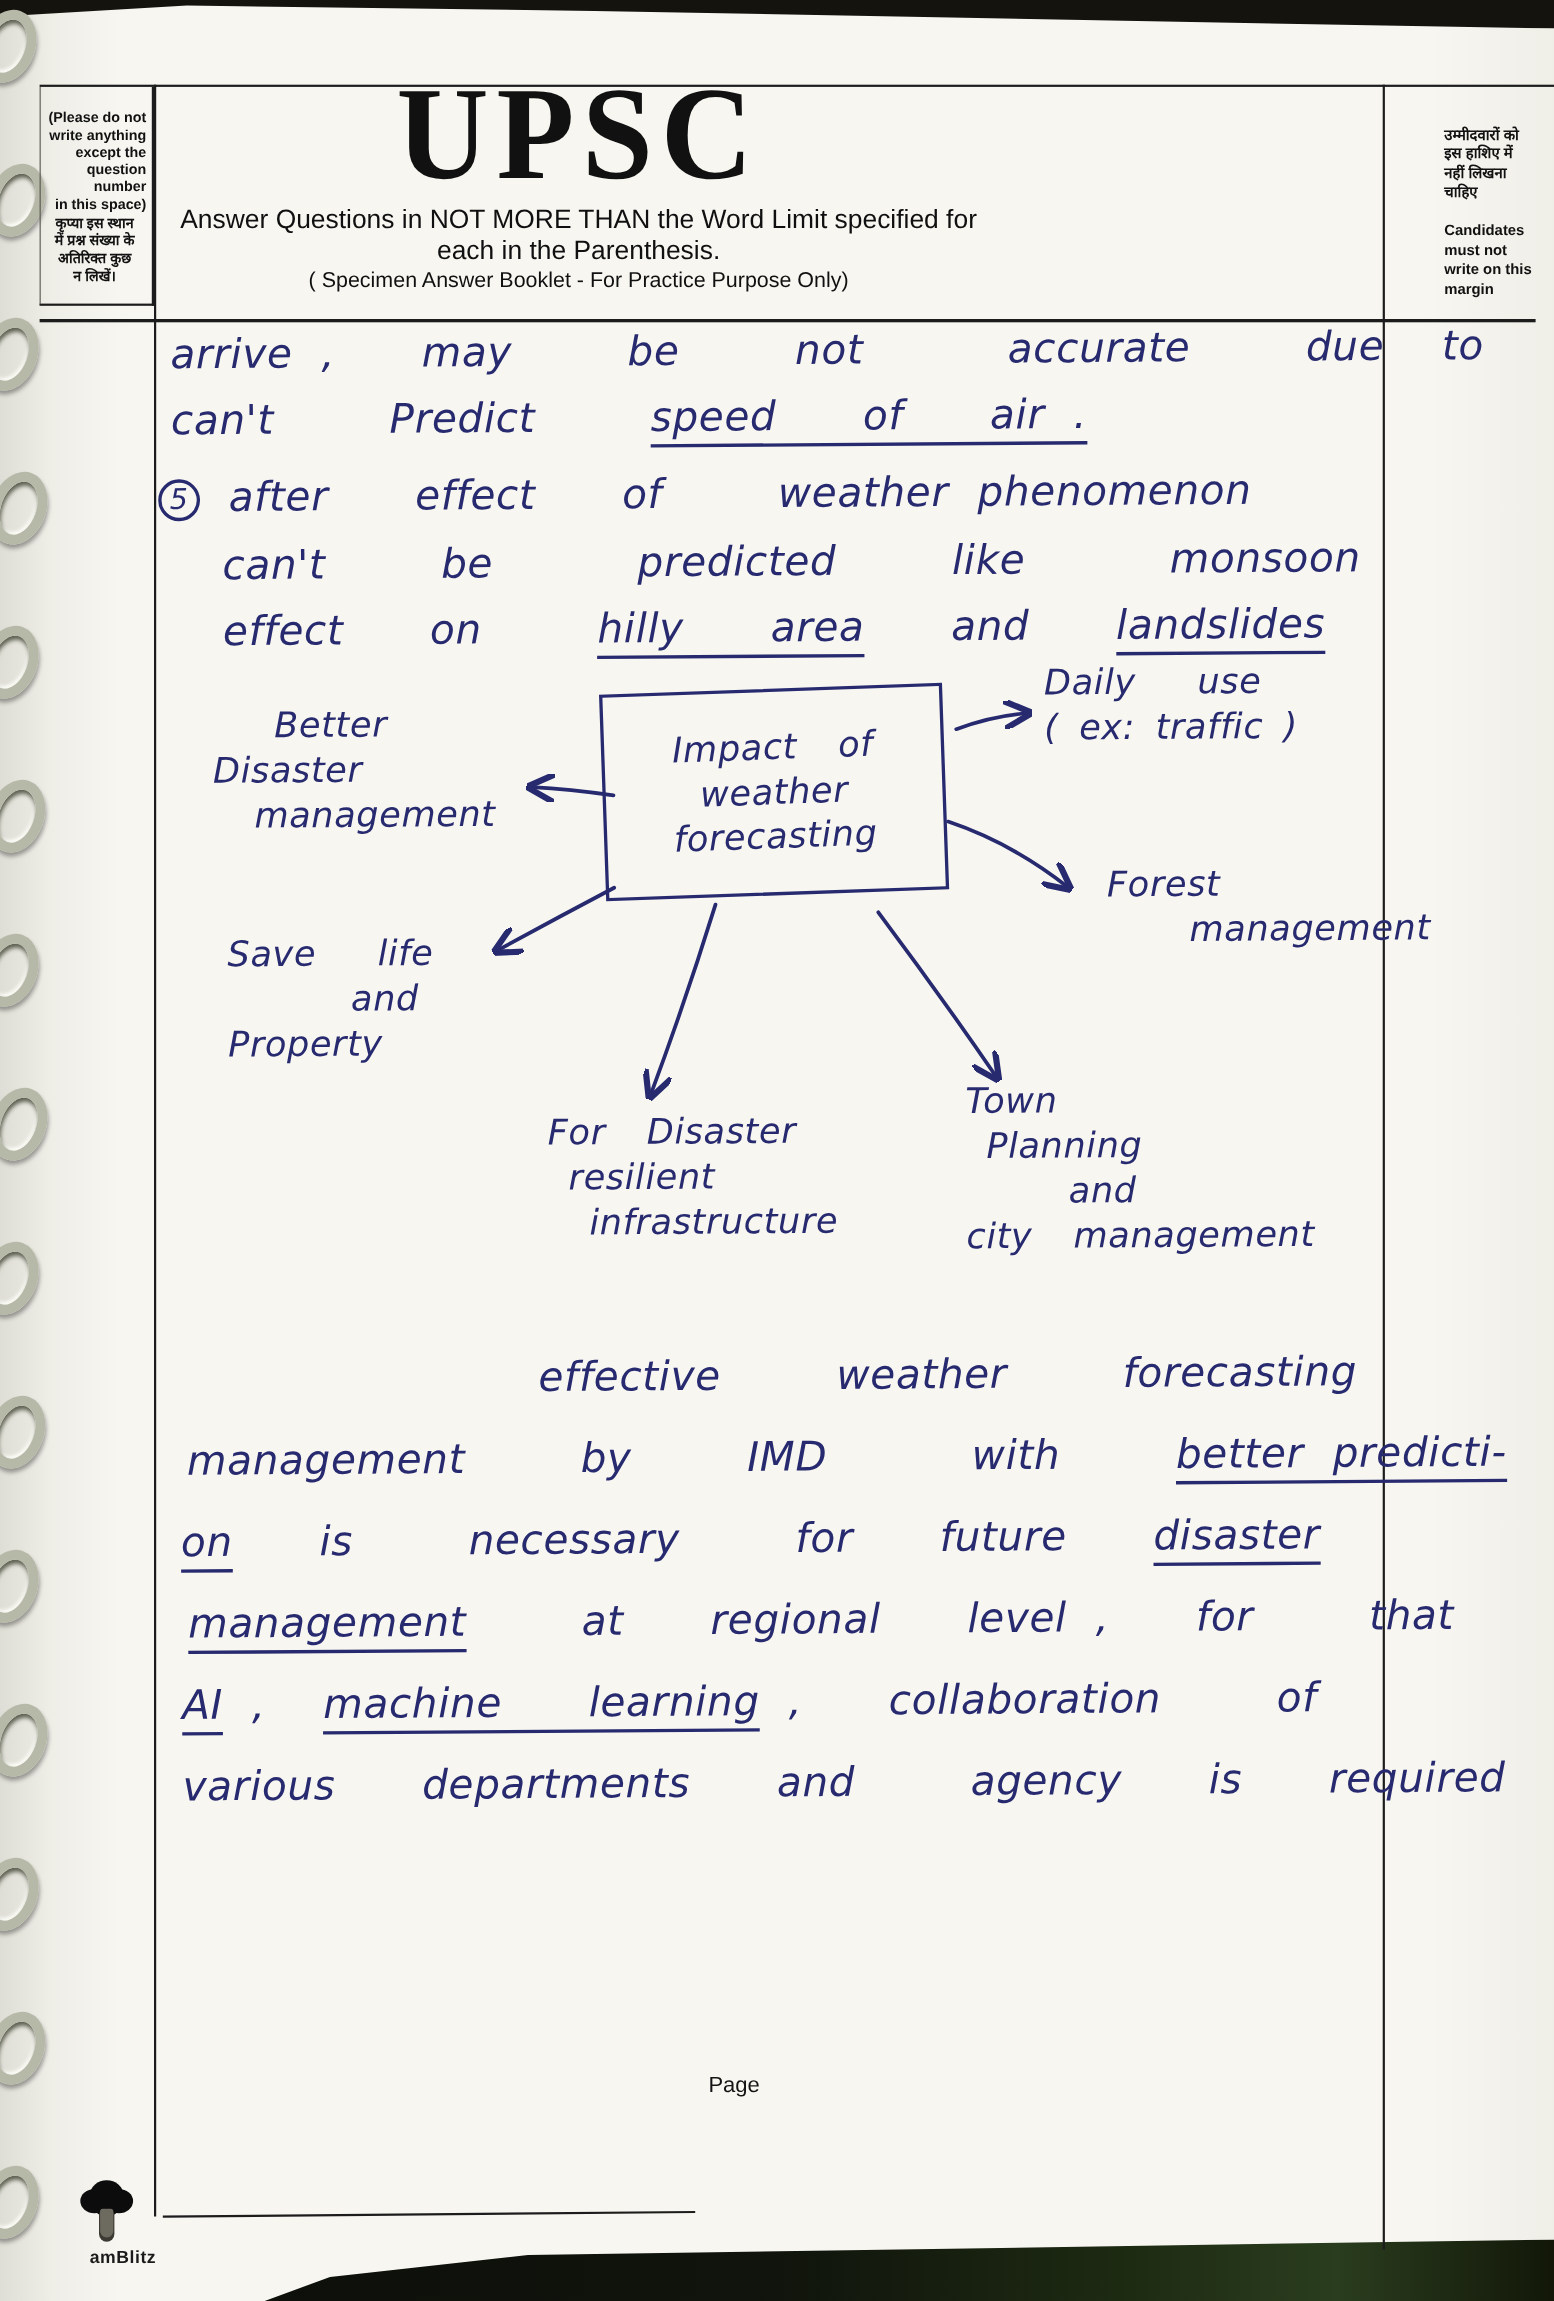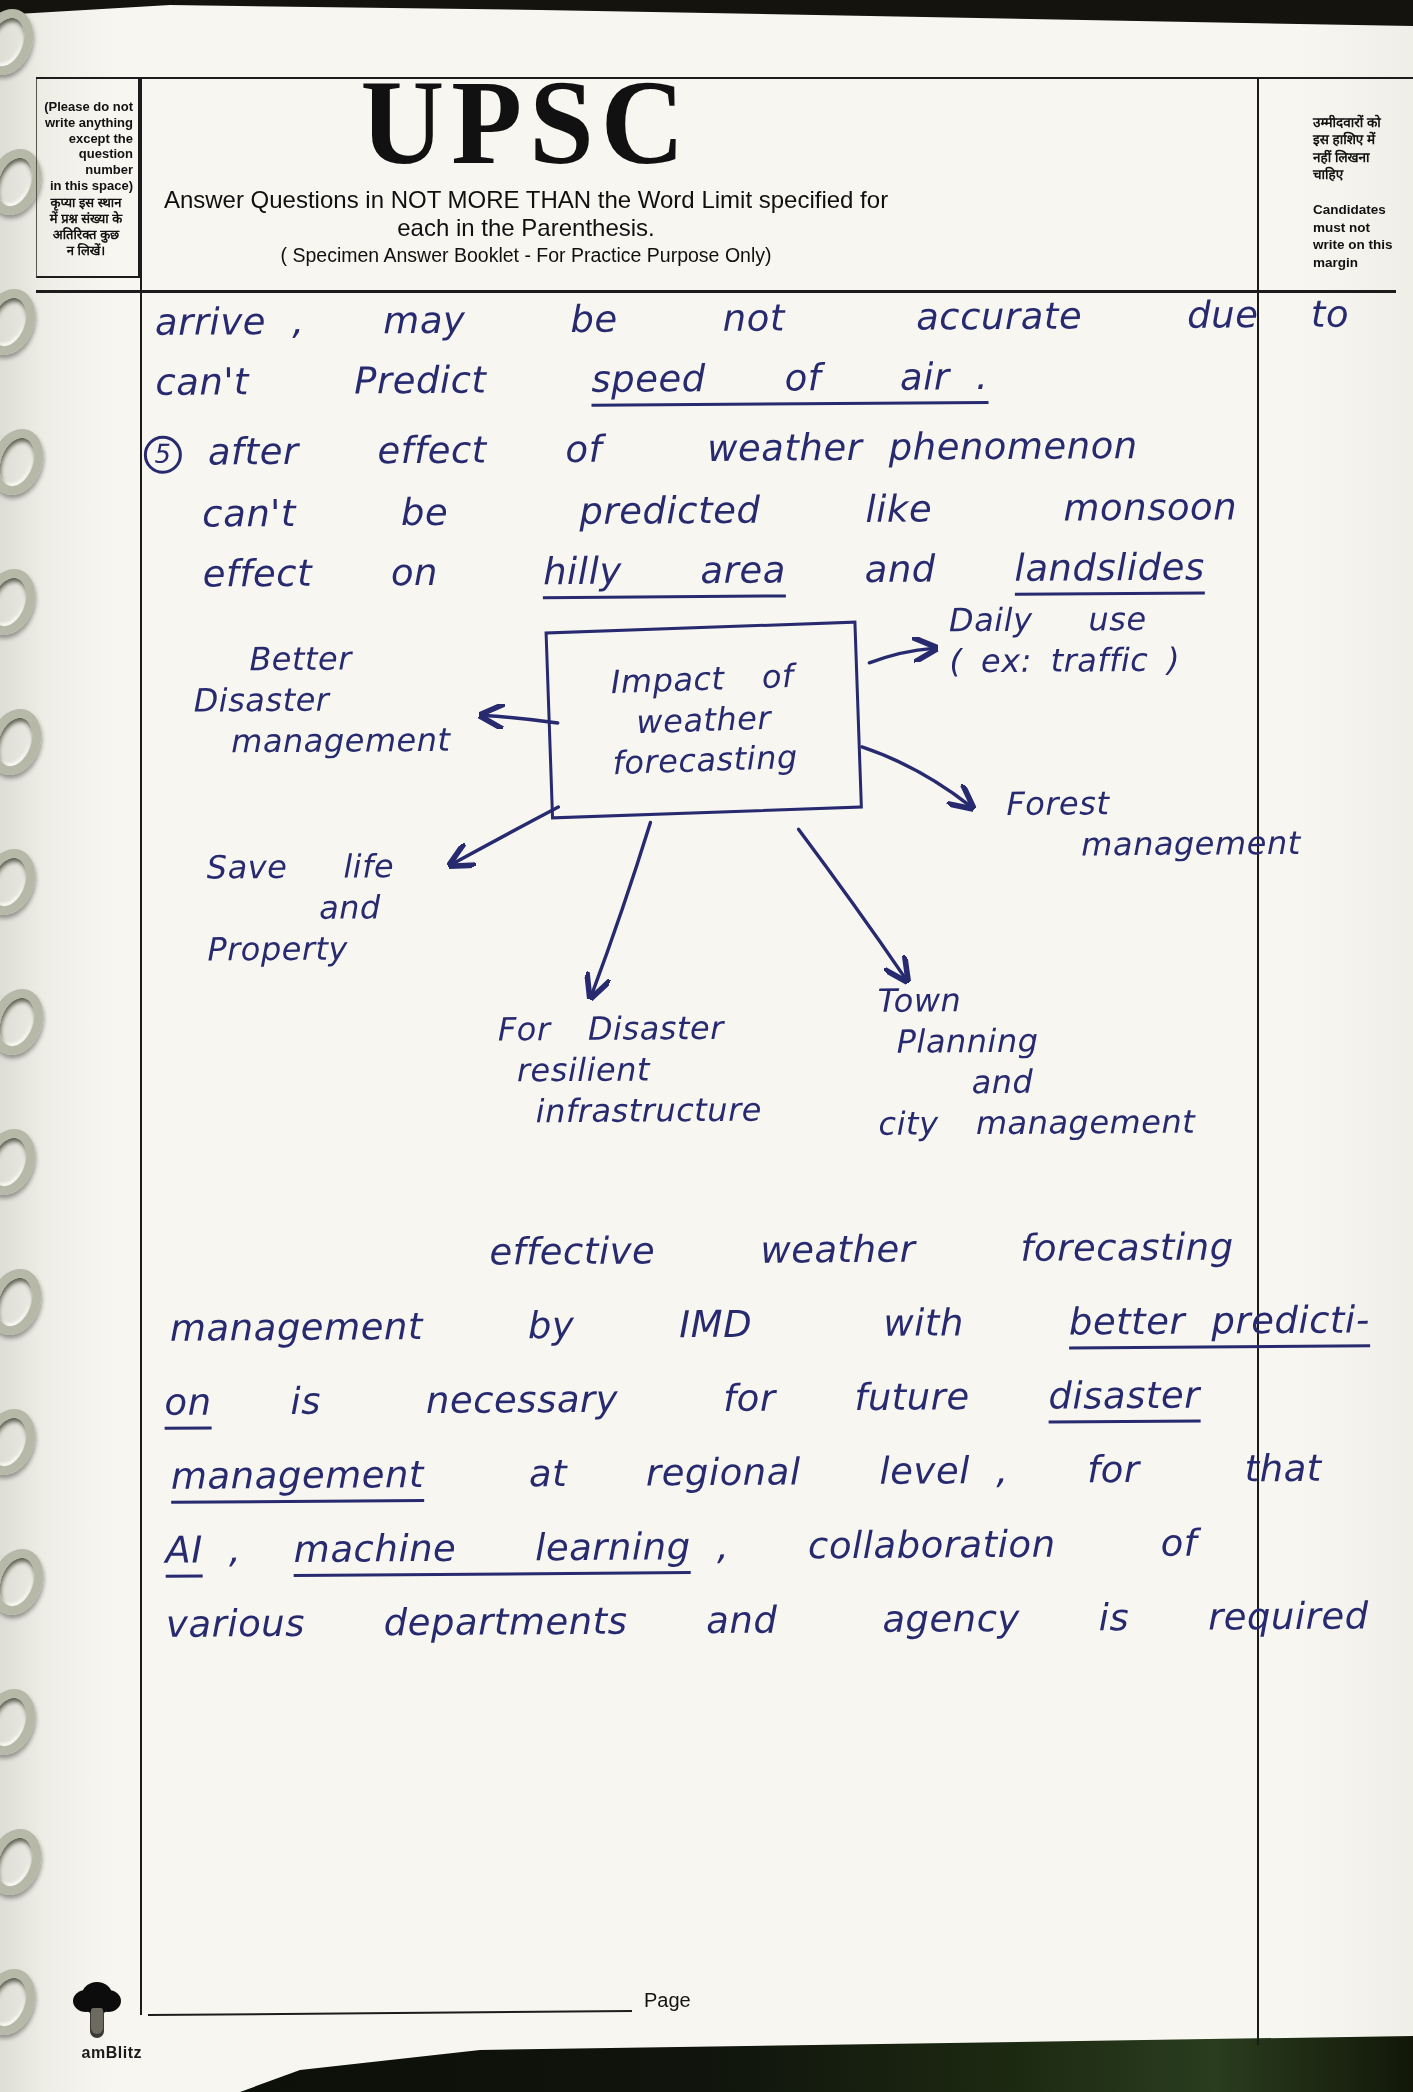--- a/index.html
+++ b/index.html
@@ -47,21 +47,21 @@
     border:3px solid var(--ink);border-radius:50%;font-size:26px;font-style:italic;margin-right:26px;
     vertical-align:middle;}
   
   .mm{font-size:32px;word-spacing:8px;line-height:1.28;}
   .mm-center{position:absolute;left:550px;top:626px;width:312px;height:188px;border:3px solid var(--ink);
     transform:rotate(-1.6deg);display:flex;align-items:center;justify-content:center;text-align:center;}
   .mm-arrows{position:absolute;inset:0;pointer-events:none;}
   
   .footer-line{position:absolute;left:148px;top:2012px;width:484px;height:2px;background:#1c1c1c;
     transform:rotate(-.5deg);}
-  .page-label{position:absolute;left:644px;top:1989px;font-size:20px;color:#141414;}
+  .page-label{position:absolute;left:644px;top:1885px;font-size:20px;color:#141414;}
   .logo{position:absolute;left:52px;top:1982px;width:90px;text-align:center;}
   .tree{position:relative;width:54px;height:58px;margin:0 auto;}
   .tree .canopy{position:absolute;left:12px;top:0;width:30px;height:26px;border-radius:50%;background:#0c0c0c;
     box-shadow:-11px 6px 0 -2px #0c0c0c,11px 6px 0 -2px #0c0c0c,0 10px 0 -3px #0c0c0c;}
   .tree .trunk{position:absolute;left:21px;top:26px;width:12px;height:26px;background:#6d6a60;
     border-radius:4px 4px 10px 10px;box-shadow:0 3px 0 1px #3c3a33;}
   .logo-text{font-family:Liberation Sans, sans-serif;font-weight:bold;font-size:16px;color:#1b1b1b;
     letter-spacing:.5px;margin-top:4px;text-align:right;}
 </style>
 </head>

